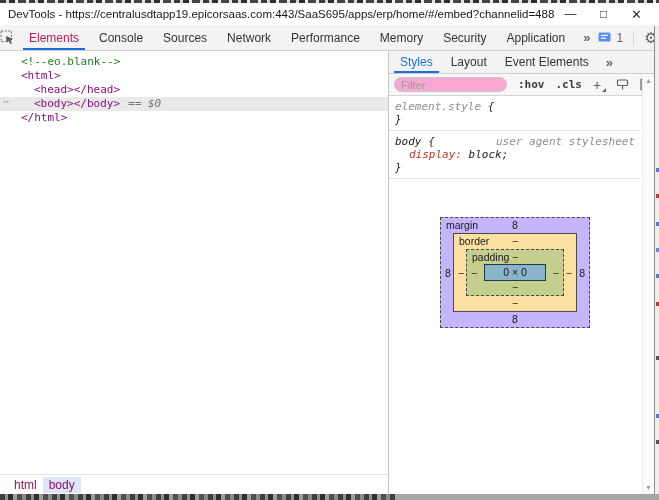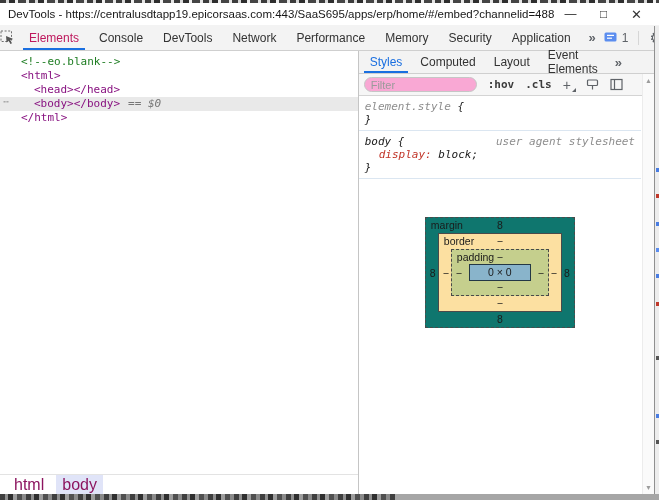--- a/index.html
+++ b/index.html
@@ -46,21 +46,21 @@
   .code { flex:1; font-family:"DejaVu Sans Mono", monospace; font-size:11px; line-height:14px; padding-top:4px; color:#1a1a1a; }
   .code-line { padding-left:21px; position:relative; white-space:pre; }
   .code-line.indent1 { padding-left:34px; }
   .code-line.sel { background:#e9e9e9; }
   .gutter-dots { position:absolute; left:3px; top:-2px; color:#9e9e9e; font-size:10px; font-style:normal; }
   .tag { color:#881280; }
   .comment { color:#1e7d22; }
   .meta { color:#767676; font-style:italic; margin-left:8px; }
 
   
-  .breadcrumbs { height:20px; border-top:1px solid #e3e3e3; display:flex; align-items:center; font-size:16px; padding-left:8px; gap:6px; }
+  .breadcrumbs { height:20px; border-top:1px solid #e3e3e3; display:flex; align-items:center; font-size:12px; padding-left:8px; }
   .crumb { color:#8c145f; padding:1px 6px; }
   .crumb.active { background:#e0e4f8; }
 
   
   .right-panel { flex:1; position:relative; background:#fff; display:flex; flex-direction:column; }
   .subtabs { height:23px; background:#f3f3f3; border-bottom:1px solid #cfcfcf; display:flex; align-items:stretch; padding-left:2px; padding-right:29px; }
   .subtab { padding:0 9px; display:flex; align-items:center; font-size:12px; color:#333; position:relative; }
   .subtab.active { color:#1a6fe0; }
   .subtab.active::after { content:""; position:absolute; left:3px; right:3px; bottom:0; height:2px; background:#1a6fe0; }
 
@@ -78,21 +78,21 @@
   .origin { float:right; color:#8d8d8d; }
   .prop { padding-left:14px; }
   .pname { color:#c13428; }
   .pval { color:#222; }
   .expand-arrow { color:#777; font-size:8px; font-style:normal; }
 
   
   .boxmodel-wrap { padding-top:38px; display:flex; justify-content:center; }
   .boxmodel { position:relative; width:150px; height:111px; font-family:"Liberation Sans",sans-serif; font-style:normal; font-size:10.5px; color:#1a1a1a; }
   .bm { position:absolute; }
-  .bm-margin  { inset:0; background:#0f766e; border:1px dashed #4a4a4a; }
+  .bm-margin  { inset:0; background:#c4b5fd; border:1px dashed #4a4a4a; }
   .bm-border  { left:12px; right:12px; top:15px; bottom:15px; background:#fce0a1; border:1px solid #4a4a4a; }
   .bm-padding { left:12px; right:12px; top:15px; bottom:15px; background:#c5cf8d; border:1px dashed #4a4a4a; }
   .bm-content { left:17px; right:17px; top:14px; bottom:14px; background:#89b4cb; border:1px solid #243845; display:flex; align-items:center; justify-content:center; }
   .bm-label { position:absolute; left:5px; top:1px; }
   .bm-vt { position:absolute; top:1px; left:0; right:0; text-align:center; }
   .bm-vb { position:absolute; bottom:1px; left:0; right:0; text-align:center; }
   .bm-vl { position:absolute; left:4px; top:50%; transform:translateY(-50%); }
   .bm-vr { position:absolute; right:4px; top:50%; transform:translateY(-50%); }
 
   
@@ -129,21 +129,21 @@
       </svg>
     </div>
     <div class="vdiv"></div>
     <div class="tab active">
         <span>Elements</span>
       </div>
     <div class="tab">
         <span>Console</span>
       </div>
     <div class="tab">
-        <span>DevTools</span>
+        <span>Sources</span>
       </div>
     <div class="tab">
         <span>Network</span>
       </div>
     <div class="tab">
         <span>Performance</span>
       </div>
     <div class="tab">
         <span>Memory</span>
       </div>
@@ -187,23 +187,20 @@
         <span class="crumb active">body</span>
       </div>
     </div>
 
     <div class="splitter"></div>
 
     <div class="right-panel">
       <div class="subtabs">
         <div class="subtab active">
             <span>Styles</span>
-          </div>
-        <div class="subtab">
-            <span>Computed</span>
           </div>
         <div class="subtab">
             <span>Layout</span>
           </div>
         <div class="subtab">
             <span>Event Elements</span>
           </div>
         <div class="tab-overflow">
             <span>»</span>
           </div>

